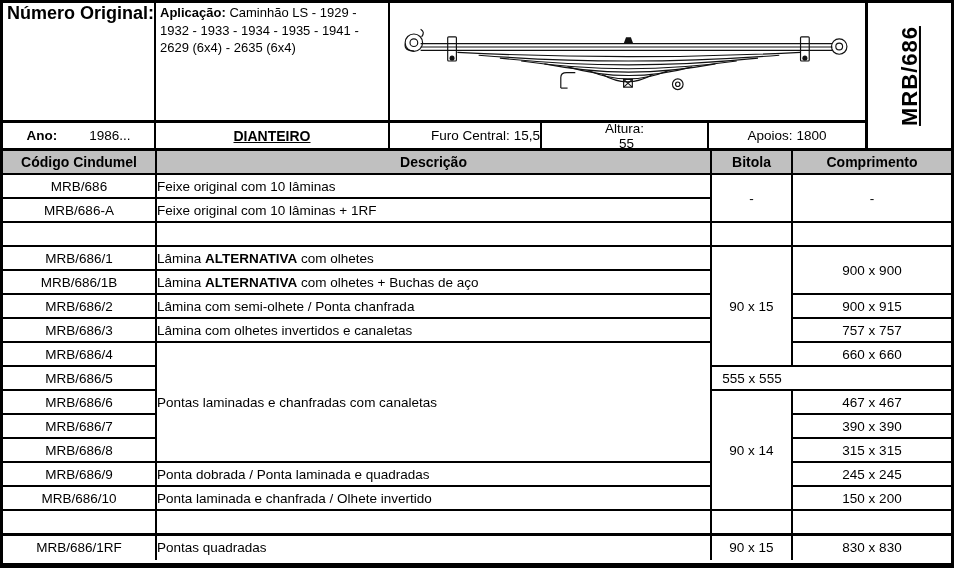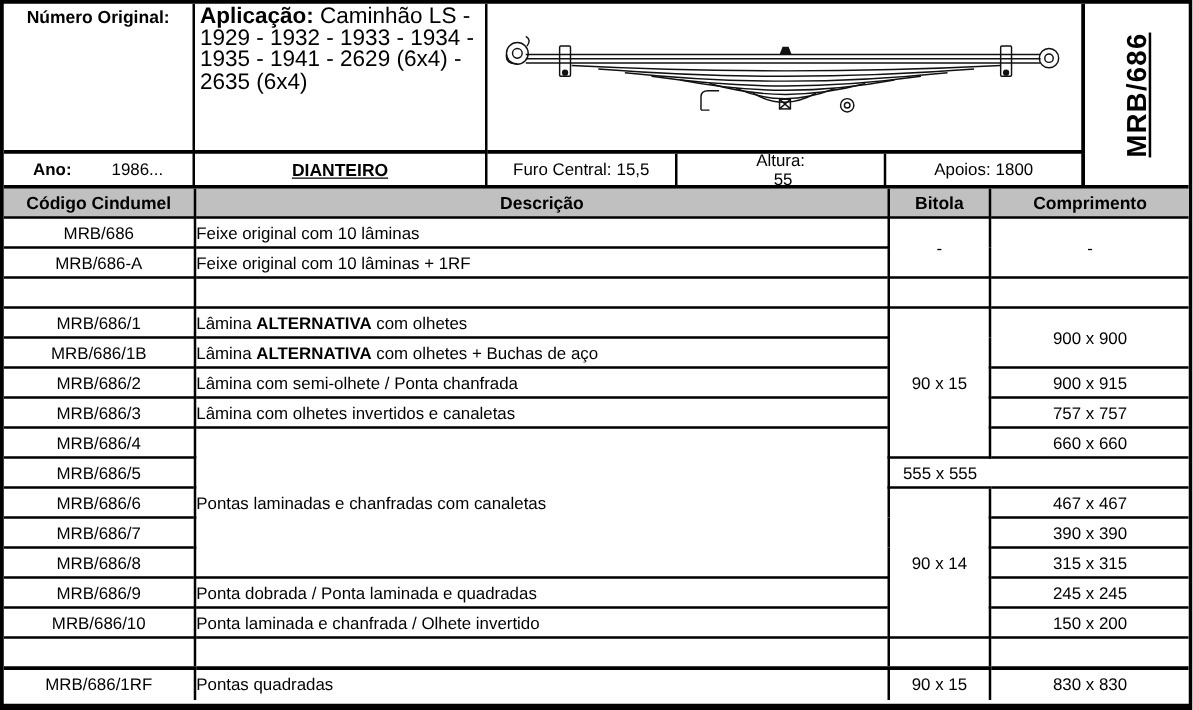--- a/index.html
+++ b/index.html
@@ -4,31 +4,31 @@
 <style>
   :root{ --header-bg:#c0c0c0; --line:#000; }
   *{box-sizing:border-box;}
   body{margin:0;background:#fff;color:#000;font-family:"Liberation Sans",sans-serif;}
   .sheet{width:954px;height:568px;border:3px solid var(--line);border-bottom-width:5px;background:#fff;overflow:hidden;}
 
   
   .top-grid{display:grid;grid-template-columns:153px 234px 152px 167px 159px 83px;grid-template-rows:120px 25px;border-bottom:3px solid var(--line);}
   .cell{border-right:2px solid var(--line);overflow:hidden;}
   .r1{border-bottom:3px solid var(--line);}
-  .numero-cell{grid-column:1;grid-row:1;text-align:center;padding-top:2px;font-size:14px;line-height:17px;}
+  .numero-cell{grid-column:1;grid-row:1;text-align:right;padding-top:2px;font-size:18px;line-height:17px;}
   .numero-cell .lbl{font-weight:bold;}
-  .aplicacao-cell{grid-column:2;grid-row:1;padding:1px 4px;font-size:18px;line-height:17.5px;text-align:left;}
+  .aplicacao-cell{grid-column:2;grid-row:1;padding:1px 4px;font-size:13px;line-height:17.5px;text-align:left;}
   .aplicacao-cell .lbl{font-weight:bold;}
   .drawing-cell{grid-column:3 / span 3;grid-row:1;border-right-width:3px;display:flex;align-items:center;justify-content:center;}
   .model-cell{grid-column:6;grid-row:1 / span 2;border-right:none;display:flex;align-items:center;justify-content:center;}
   .model-cell span{transform:rotate(-90deg);font-weight:bold;font-size:22px;letter-spacing:1px;text-decoration:underline;white-space:nowrap;}
   .r2{display:flex;align-items:center;justify-content:center;font-size:13.5px;white-space:nowrap;}
   .ano-cell{grid-column:1;grid-row:2;gap:28px;}
   .pos-cell{grid-column:2;grid-row:2;font-weight:bold;text-decoration:underline;font-size:14px;}
-  .furo-cell{grid-column:3;grid-row:2;}
+  .furo-cell{grid-column:3;grid-row:2;justify-content:flex-end;}
   .altura-cell{grid-column:4;grid-row:2;flex-direction:column;}
   .apoios-cell{grid-column:5;grid-row:2;border-right-width:3px;}
   .r2 .lbl-b{font-weight:bold;}
   .r2 .val{margin-left:4px;}
 
   
   table.parts{border-collapse:collapse;width:100%;table-layout:fixed;}
   table.parts th{background:var(--header-bg);font-weight:bold;font-size:14px;border:2px solid var(--line);border-top:none;height:23px;text-align:center;padding:0;}
   table.parts td{border:2px solid var(--line);font-size:13.5px;height:24px;padding:0;vertical-align:middle;overflow:hidden;white-space:nowrap;}
   table.parts th:first-child, table.parts td:first-child{border-left:none;}

